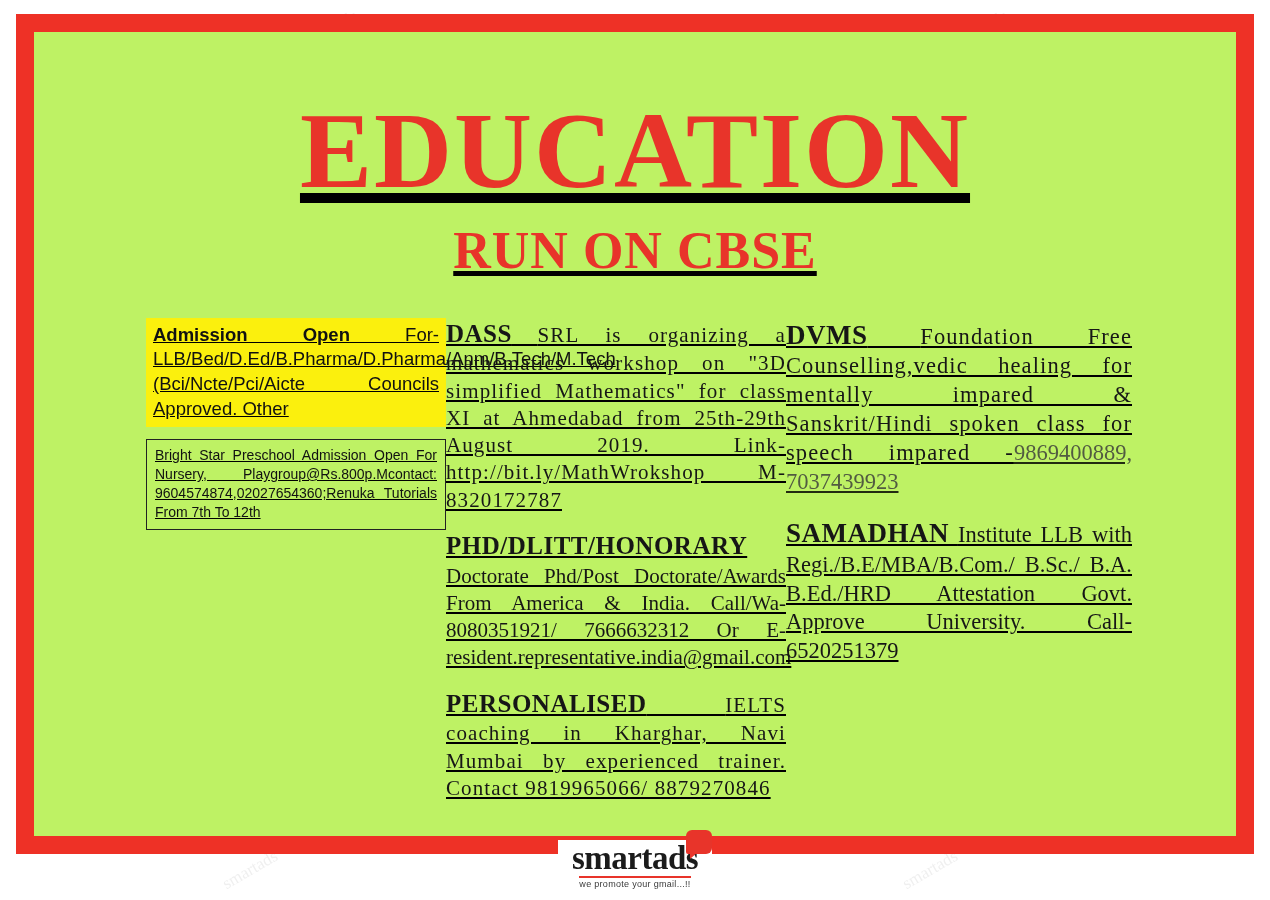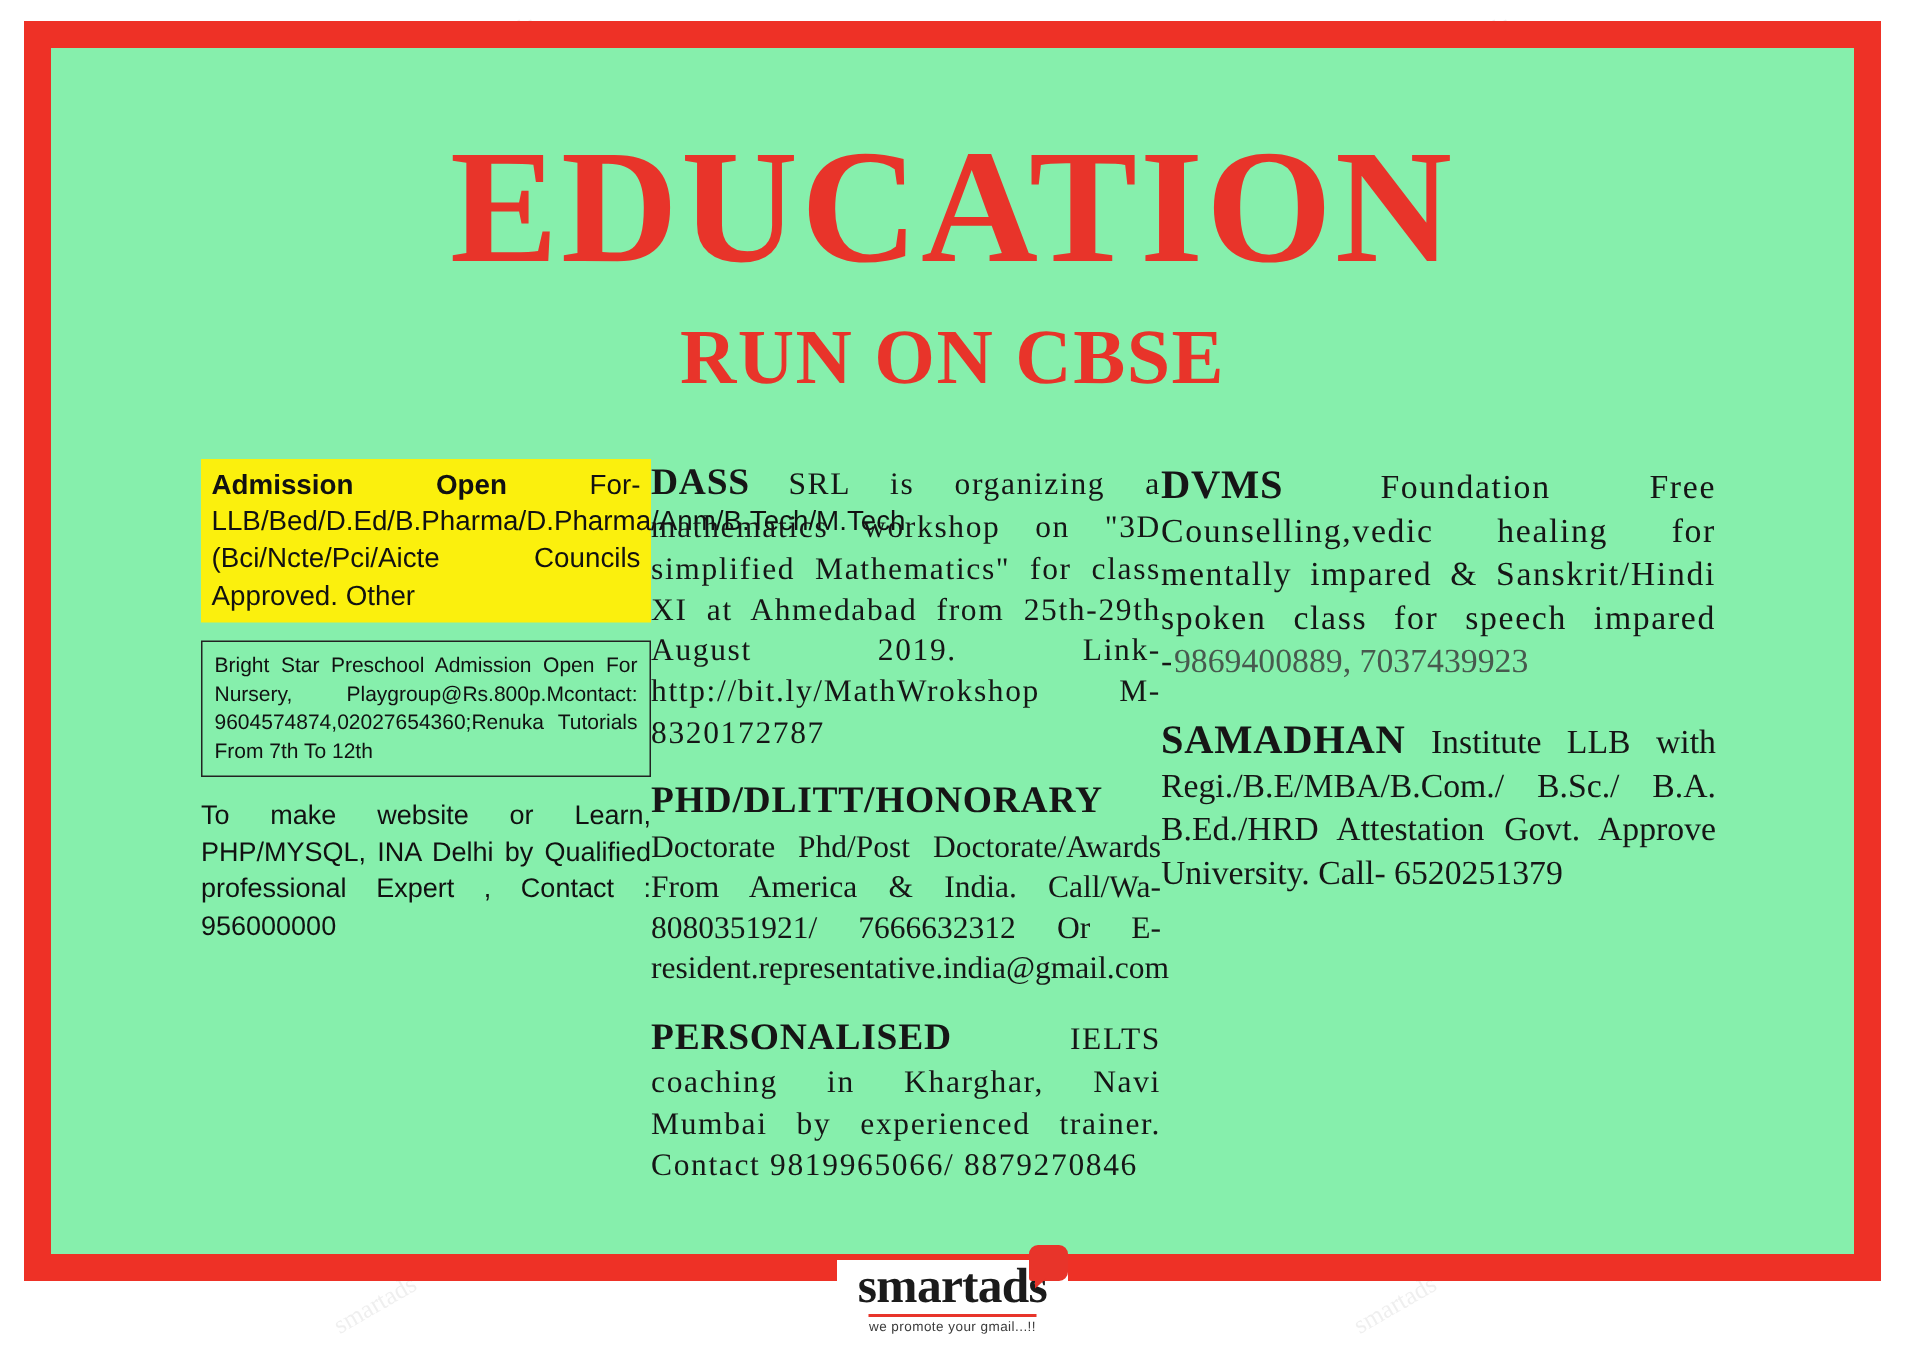--- a/index.html
+++ b/index.html
@@ -33,22 +33,23 @@
     box-sizing: border-box;
     background: #ffffff;
   }
 
   .inner-white {
     position: absolute;
     left: 0;
     top: 0;
     right: 0;
     bottom: 0;
-    background: #86efac;
-    padding: 0;
+    background: #bef264;
+    padding: 12px;
+    text-decoration: underline;
   }
 
   .ad-title {
     text-align: center;
     color: #e8342a;
     font-family: "Liberation Serif", serif;
     font-size: 108px;
     font-weight: bold;
     letter-spacing: 2px;
     line-height: 1.1;
@@ -272,23 +273,20 @@
           <div class="ad-box-yellow">
             <b>Admission Open</b>
             <span>For-LLB/Bed/D.Ed/B.Pharma/D.Pharma/Anm/B.Tech/M.Tech        (Bci/Ncte/Pci/Aicte Councils  Approved.  Other</span>
           </div>
 
 
           <div class="ad-box-outline">
             <span>Bright Star Preschool Admission Open For Nursery, Playgroup@Rs.800p.Mcontact: 9604574874,02027654360;Renuka Tutorials From 7th To 12th</span>
           </div>
 
-          <div class="ad-plain">
-            <span>To make website or Learn, PHP/MYSQL, INA Delhi by Qualified professional Expert , Contact : 956000000</span>
-          </div>
 
         </div>
 
         <div class="col col-2">
 
           <div class="serif-ad">
             <span class="head-lg">DASS</span>
             <span class="spaced">SRL is organizing a mathematics workshop on "3D simplified Mathematics" for class XI at Ahmedabad from 25th-29th August 2019. Link-http://bit.ly/MathWrokshop M-8320172787</span>
           </div>
 

